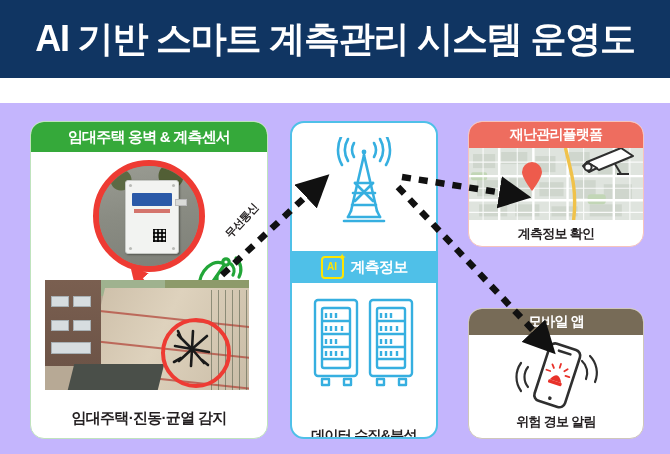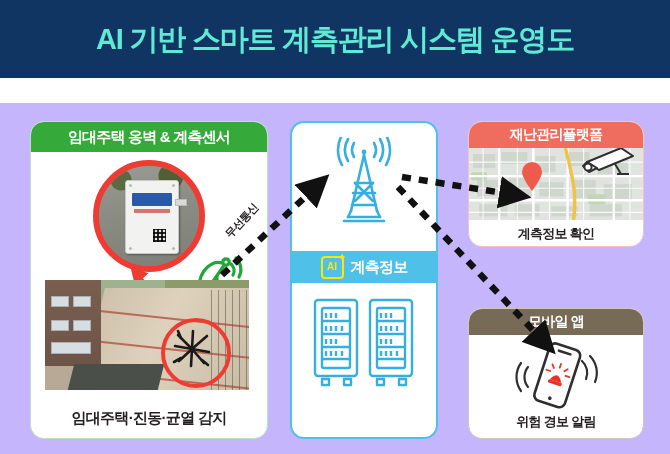--- a/index.html
+++ b/index.html
@@ -29,22 +29,22 @@
   }
   .brand-lh {
     color: #ffffff;
     font-size: 35px;
     font-weight: bold;
     letter-spacing: -1px;
     line-height: 1;
     font-family: "Liberation Sans", "DejaVu Sans", sans-serif;
   }
   .header-title {
-    color: #5eead4;
-    font-size: 29px;
+    color: #ffffff;
+    font-size: 36px;
     font-weight: bold;
     letter-spacing: -1.2px;
     line-height: 1;
     white-space: nowrap;
   }
 
   
   .stage {
     position: absolute;
     left: 0; top: 78px;
@@ -476,20 +476,21 @@
           <path d="M65 24 h28 M65 37 h28 M65 50 h28 M65 62 h28"></path>
           <path d="M69 16 v5 M74 16 v5 M79 16 v5"></path>
           <path d="M69 29 v5 M74 29 v5 M79 29 v5 M85 29 v5"></path>
           <path d="M69 42 v5 M74 42 v5 M79 42 v5"></path>
           <path d="M69 54 v5 M74 54 v5 M79 54 v5 M85 54 v5"></path>
           <path d="M65 82 h7 v6 h-7 z M87 82 h7 v6 h-7 z"></path>
         </g>
       </svg>
     </div>
 
+    <div class="panel-caption">데이터 수집&amp;분석</div>
   </div>
 
   <div class="panel" id="panel-disaster">
     <div class="panel-head">재난관리플랫폼</div>
     <div class="map-zone">
       <svg class="map-bg" viewBox="0 0 173 72" preserveAspectRatio="none">
         <rect width="173" height="72" fill="#e3e7e1"></rect>
         <rect x="0" y="0" width="173" height="72" fill="#dfe4de"></rect>
         <g fill="#cfd6cd">
           <rect x="4" y="6" width="22" height="14"></rect>

